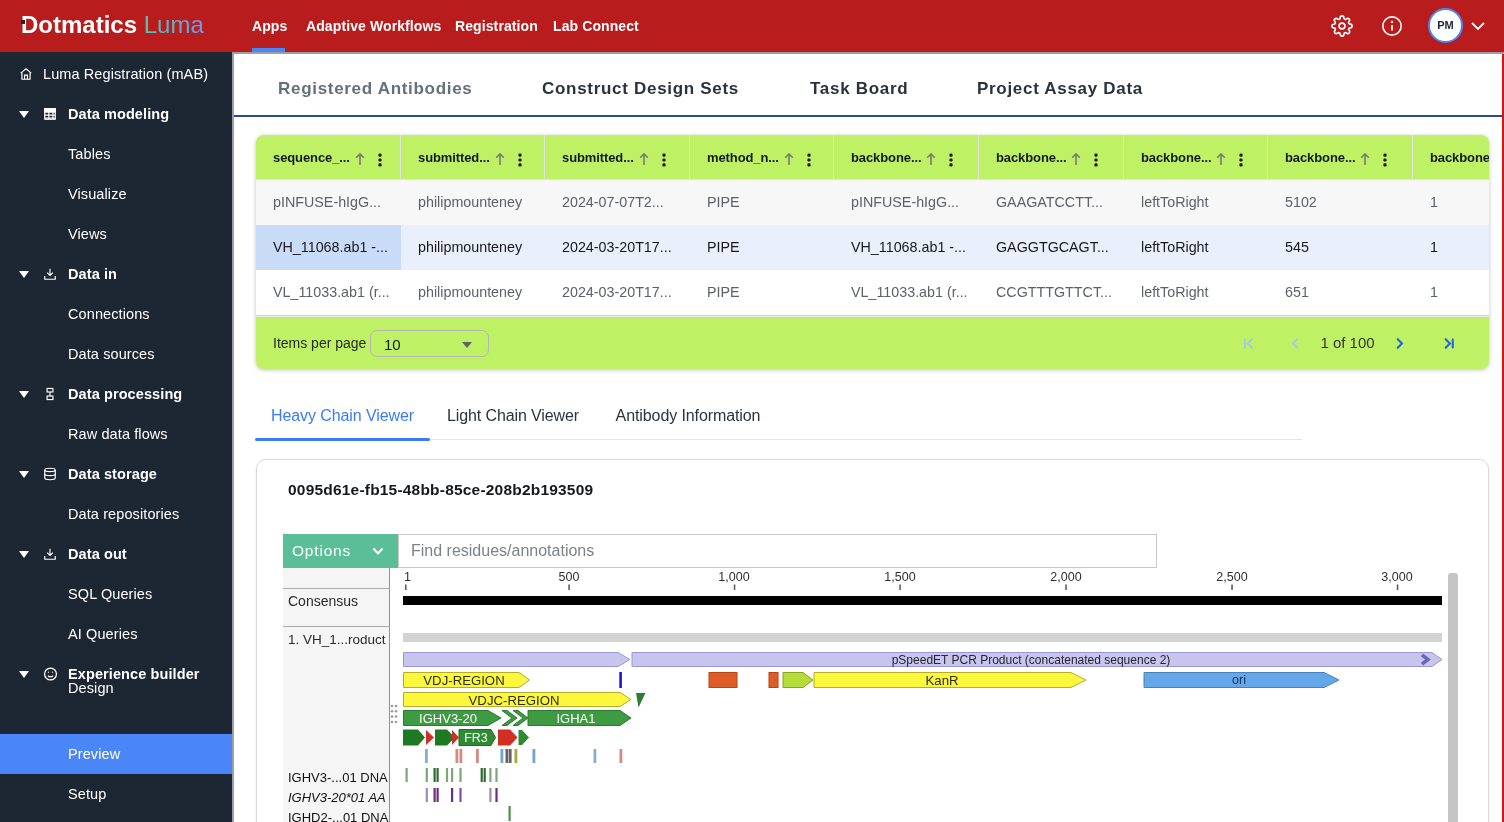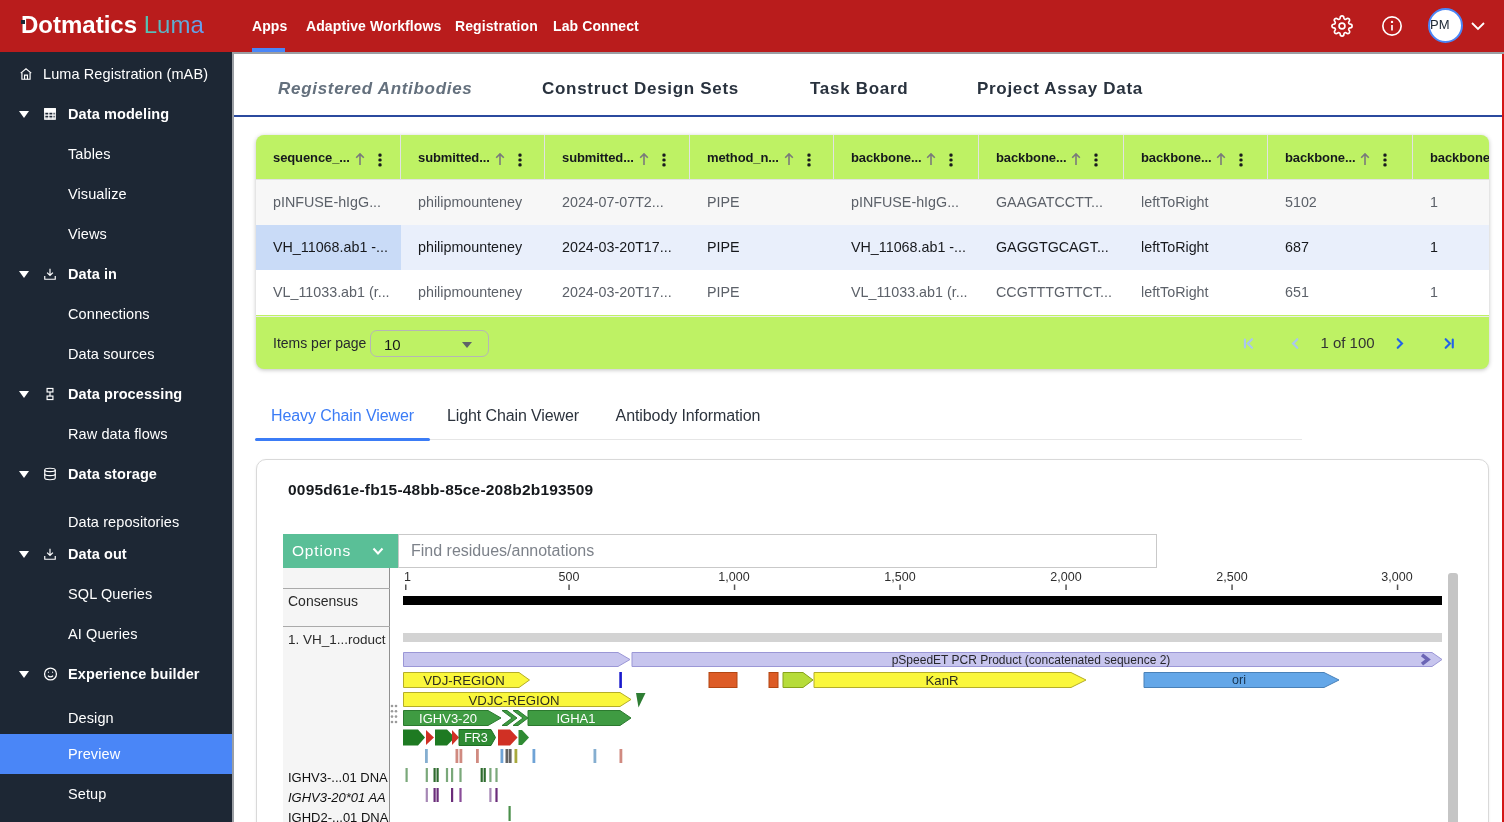--- a/index.html
+++ b/index.html
@@ -48,21 +48,21 @@
     <div style="position:absolute; left:252px; top:48px; width:33px; height:4px; background:#4a86f7;"></div>
     <svg style="position:absolute; left:1331px; top:15px;" width="22" height="22" viewBox="0 0 24 24" fill="none" stroke="#fff" stroke-width="1.8">
       <circle cx="12" cy="12" r="3.2"></circle>
       <path d="M19.4 15a1.65 1.65 0 0 0 .33 1.82l.06.06a2 2 0 1 1-2.83 2.83l-.06-.06a1.65 1.65 0 0 0-1.82-.33 1.65 1.65 0 0 0-1 1.51V21a2 2 0 1 1-4 0v-.09A1.65 1.65 0 0 0 9 19.4a1.65 1.65 0 0 0-1.82.33l-.06.06a2 2 0 1 1-2.83-2.83l.06-.06a1.65 1.65 0 0 0 .33-1.82 1.65 1.65 0 0 0-1.51-1H3a2 2 0 1 1 0-4h.09A1.65 1.65 0 0 0 4.6 9a1.65 1.65 0 0 0-.33-1.82l-.06-.06a2 2 0 1 1 2.83-2.83l.06.06a1.65 1.65 0 0 0 1.82.33H9a1.65 1.65 0 0 0 1-1.51V3a2 2 0 1 1 4 0v.09a1.65 1.65 0 0 0 1 1.51 1.65 1.65 0 0 0 1.82-.33l.06-.06a2 2 0 1 1 2.83 2.83l-.06.06a1.65 1.65 0 0 0-.33 1.82V9a1.65 1.65 0 0 0 1.51 1H21a2 2 0 1 1 0 4h-.09a1.65 1.65 0 0 0-1.51 1z"></path>
     </svg>
     <svg style="position:absolute; left:1381px; top:15px;" width="22" height="22" viewBox="0 0 24 24" fill="none" stroke="#fff" stroke-width="1.8">
       <circle cx="12" cy="12" r="10"></circle>
         <line x1="12" y1="11" x2="12" y2="17"></line>
         <circle cx="12" cy="7.5" r="1.3" fill="#fff" stroke="none"></circle>
     </svg>
-    <div style="position:absolute; left:1428px; top:8px; width:35px; height:35px; border-radius:50%; background:#fff; border:2.5px solid #4a86f7; color:#1d2734; font-size:13px; font-weight:400; text-align:left; line-height:30px;">PM</div>
+    <div style="position:absolute; left:1428px; top:8px; width:35px; height:35px; border-radius:50%; background:#fff; border:2.5px solid #4a86f7; color:#1d2734; font-size:11px; font-weight:700; text-align:center; line-height:30px;">PM</div>
     <svg style="position:absolute; left:1470px; top:19px;" width="16" height="14" viewBox="0 0 16 14" fill="none" stroke="#fff" stroke-width="1.8">
         <path d="M2 4 l6 6 l6 -6"></path>
       </svg>
   </div>
   <div id="side">
     <div class="srow" style="top:2px;">
       <svg class="sicon" style="left:19px;" width="14" height="14" viewBox="0 0 24 24" fill="none" stroke="#fff" stroke-width="2">
           <path d="M3 10.5 L12 3 l9 7.5"></path>
           <path d="M5 9.5 V21 h14 V9.5"></path>
           <path d="M9.5 21 v-7 h5 v7"></path>
@@ -116,21 +116,21 @@
     <div class="srow" style="top:402px;">
       <div class="caret"></div>
       <svg class="sicon" width="14" height="14" viewBox="0 0 24 24" fill="none" stroke="#fff" stroke-width="2">
           <ellipse cx="12" cy="5" rx="9" ry="2.8"></ellipse>
           <path d="M3 5 v7 c0 1.6 4 2.8 9 2.8 s9 -1.2 9 -2.8 V5"></path>
           <path d="M3 12 v7 c0 1.6 4 2.8 9 2.8 s9 -1.2 9 -2.8 v-7"></path>
         </svg>
       <div class="slabel" style="left:68px; font-weight:700;">Data storage</div>
     </div>
     <div class="srow" style="top:442px;">
-        <div class="slabel" style="left:68px;margin-top:8px;">Data repositories</div>
+        <div class="slabel" style="left:68px;">Data repositories</div>
       </div>
     <div class="srow" style="top:482px;">
       <div class="caret"></div>
       <svg class="sicon" width="14" height="14" viewBox="0 0 24 24" fill="none" stroke="#fff" stroke-width="2">
           <path d="M12 3 v11 M7 9.5 l5 5 5 -5"></path>
           <path d="M3 15.5 V21 h18 v-5.5"></path>
         </svg>
       <div class="slabel" style="left:68px; font-weight:700;">Data out</div>
     </div>
     <div class="srow" style="top:522px;">
@@ -142,34 +142,34 @@
     <div class="srow" style="top:602px;">
       <div class="caret"></div>
       <svg class="sicon" width="15" height="15" viewBox="0 0 24 24" fill="none" stroke="#fff" stroke-width="2">
           <circle cx="12" cy="12" r="9.5"></circle>
           <path d="M8 14.5 c1 1.5 2.4 2.2 4 2.2 s3 -.7 4 -2.2"></path>
           <circle cx="8.7" cy="9" r="1" fill="#fff" stroke="none"></circle>
           <circle cx="15.3" cy="9" r="1" fill="#fff" stroke="none"></circle>
         </svg>
       <div class="slabel" style="left:68px; font-weight:700;">Experience builder</div>
     </div>
-    <div class="srow" style="top:646px;text-decoration:underline;">
+    <div class="srow" style="top:616px;text-decoration:underline;">
         <div class="slabel" style="left:68px;">Design</div>
       </div>
     <div class="srow" style="top:682px; background:#4a86f7;">
         <div class="slabel" style="left:68px;">Preview</div>
       </div>
     <div class="srow" style="top:722px;padding-left:40px;">
         <div class="slabel" style="left:68px;">Setup</div>
       </div>
   </div>
   <div id="topline"></div>
   <div id="leftline"></div>
   <div id="redline"></div>
-  <div class="tab1" style="left:278px; color:#64707d;font-style:italic;">Registered Antibodies</div>
+  <div class="tab1" style="left:278px; color:#64707d;">Registered Antibodies</div>
   <div class="tab1" style="left:542px;">Construct Design Sets</div>
   <div class="tab1" style="left:810px;">Task Board</div>
   <div class="tab1" style="left:977px;">Project Assay Data</div>
   <div id="blueline"></div>
 
   <div id="tcard" style="position:absolute; left:256px; top:135px; width:1233px; height:234px; background:#bef264; border-radius:8px; box-shadow:0 1px 4px rgba(0,0,0,.25); overflow:hidden;">
     <div id="thead" style="position:absolute; left:0; top:0; width:1310px; height:45px; border-bottom:1px solid #e2e2e2;">
       <div class="hc" style="left:0; width:145px;"><span class="ht">sequence_...</span><svg width="10" height="14" viewBox="0 0 10 14" fill="none" stroke="#7a7a7a" stroke-width="1.6">
             <path d="M5 13 V2 M1.2 5.8 L5 2 l3.8 3.8"></path>
           </svg><span class="kb2"><svg width="4" height="14" viewBox="0 0 4 14" fill="#191b1e">
@@ -242,21 +242,21 @@
     <div class="trow" id="trow2" style="top:90px; color:#17191d;">
       <div style="position:absolute; left:0; top:0; width:145px; height:45px; background:#c9dbf7;"></div>
       <div style="position:absolute; left:145px; top:0; width:1088px; height:45px; background:#e9effb;"></div>
       <span class="tc" style="left:17px;">VH_11068.ab1 -...</span>
       <span class="tc" style="left:162px;">philipmounteney</span>
       <span class="tc" style="left:306px;">2024-03-20T17...</span>
       <span class="tc" style="left:451px;">PIPE</span>
       <span class="tc" style="left:595px;">VH_11068.ab1 -...</span>
       <span class="tc" style="left:740px;">GAGGTGCAGT...</span>
       <span class="tc" style="left:885px;">leftToRight</span>
-      <span class="tc" style="left:1029px;">687</span>
+      <span class="tc" style="left:1029px;">545</span>
       <span class="tc" style="left:1174px;">1</span>
     </div>
     <div class="trow" id="trow3" style="top:135px; background:#fff;">
       <span class="tc" style="left:17px;">VL_11033.ab1 (r...</span>
       <span class="tc" style="left:162px;">philipmounteney</span>
       <span class="tc" style="left:306px;">2024-03-20T17...</span>
       <span class="tc" style="left:451px;">PIPE</span>
       <span class="tc" style="left:595px;">VL_11033.ab1 (r...</span>
       <span class="tc" style="left:740px;">CCGTTTGTTCT...</span>
       <span class="tc" style="left:885px;">leftToRight</span>

